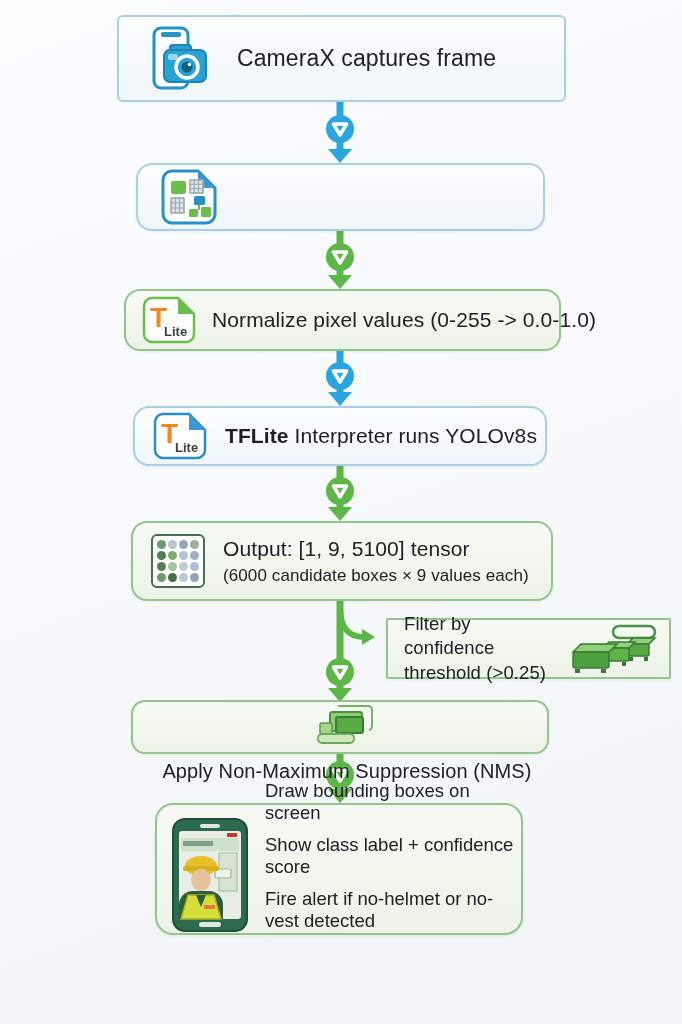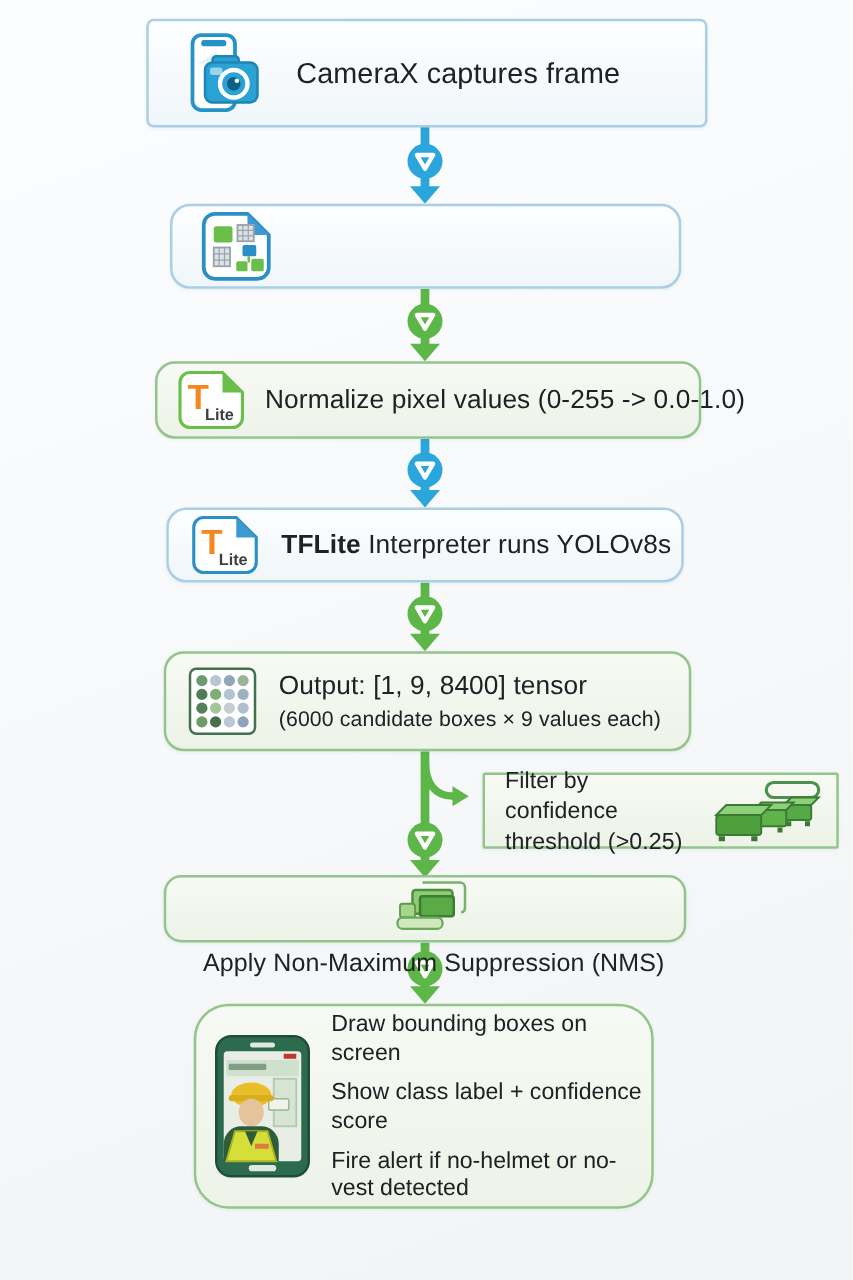--- a/index.html
+++ b/index.html
@@ -34,21 +34,21 @@
   .b-normalize .lbl{font-size:21px;}
   .b-interpreter{left:133px;top:406px;width:414px;height:60px;padding-left:18px;gap:18px;}
   .b-interpreter .lbl{font-size:21px;}
   .b-output{left:131px;top:521px;width:422px;height:80px;padding-left:18px;gap:18px;}
   .b-output .l1{font-size:21px;margin-bottom:5px;}
   .b-output .l2{font-size:17px;}
   .b-filter{left:386px;top:618px;width:285px;height:61px;border-radius:2px;padding:0 12px 0 16px;gap:10px;justify-content:space-between;}
   .b-filter .lbl{font-size:18.5px;line-height:1.3;}
   .b-nms{left:131px;top:700px;width:418px;height:54px;border-radius:14px;padding-left:14px;gap:14px;flex-direction:column;}
   .b-nms .lbl{font-size:20px;}
-  .b-render{left:155px;top:803px;width:368px;height:164px;border-radius:28px;padding-left:14px;gap:16px;align-items:center;}
+  .b-render{left:155px;top:803px;width:368px;height:132px;border-radius:18px;padding-left:14px;gap:16px;align-items:flex-end;}
   .b-render .lines{display:flex;flex-direction:column;gap:9px;padding-right:6px;}
   .b-render .lines div{font-size:18.5px;line-height:1.22;}
 
   
   .tensor-grid{
     width:54px;height:54px;background:#fff;border:2.5px solid #43704F;border-radius:6px;
     display:grid;grid-template-columns:repeat(4,1fr);place-items:center;box-sizing:border-box;padding:3px;flex:none;
   }
   .tensor-grid .dot{width:9px;height:9px;border-radius:50%;}
   .icon{flex:none;}
@@ -173,21 +173,21 @@
         <span class="dot" style="background: rgb(83, 128, 91);"></span>
         <span class="dot" style="background: rgb(166, 196, 154);"></span>
         <span class="dot" style="background: rgb(194, 205, 212);"></span>
         <span class="dot" style="background: rgb(174, 191, 212);"></span>
         <span class="dot" style="background: rgb(111, 154, 106);"></span>
         <span class="dot" style="background: rgb(70, 111, 74);"></span>
         <span class="dot" style="background: rgb(185, 200, 216);"></span>
         <span class="dot" style="background: rgb(143, 163, 189);"></span>
       </div>
     <div>
-      <div class="lbl l1 nowrap">Output: [1, 9, 8400] tensor</div>
+      <div class="lbl l1 nowrap">Output: [1, 9, 5100] tensor</div>
       <div class="lbl l2 nowrap">(6000 candidate boxes × 9 values each)</div>
     </div>
   </div>
 
   <div class="box green b-filter">
     <div class="lbl" style="width:170px">Filter by confidence threshold (&gt;0.25)</div>
     <svg class="icon" width="92" height="50" viewBox="0 0 92 50">
       <rect x="48" y="2" width="42" height="12" rx="6" fill="none" stroke="#4D8F4D" stroke-width="2.5"></rect>
       <polygon points="62,20 68,14 90,14 84,20" fill="#8ED07A" stroke="#3B7A33" stroke-width="1.5"></polygon>
       <rect x="62" y="20" width="22" height="12" rx="2" fill="#57A846" stroke="#3B7A33" stroke-width="1.5"></rect>

